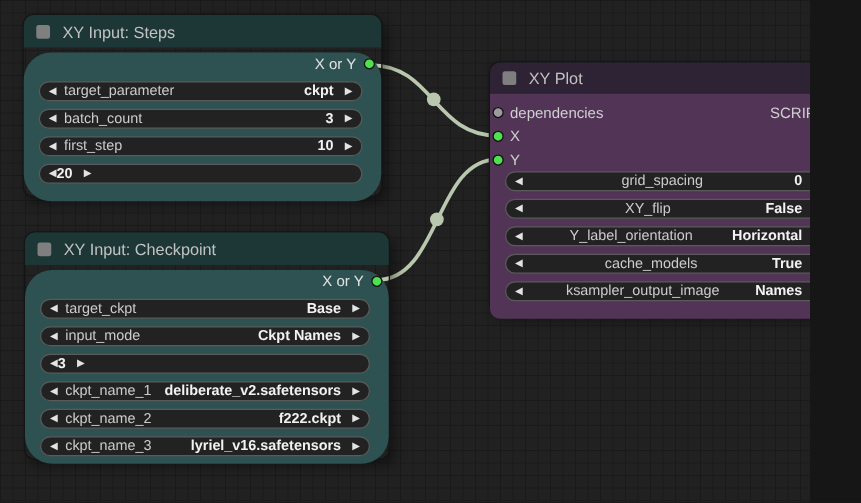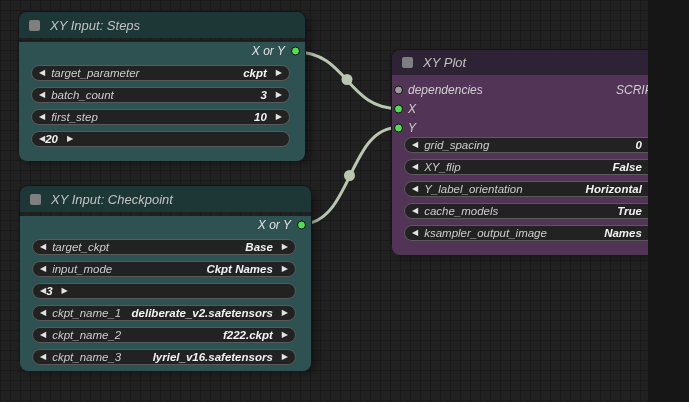--- a/index.html
+++ b/index.html
@@ -4,38 +4,37 @@
 <style>
   html,body{margin:0;padding:0;background:#161616;}
   .canvas{
     position:relative;width:648px;height:402px;overflow:hidden;
     background-color:var(--canvas-bg,#212121);
     background-image:
       linear-gradient(to right, var(--grid-line,#1a1a1a) 1px, transparent 1px),
       linear-gradient(to bottom, var(--grid-line,#1a1a1a) 1px, transparent 1px);
     background-size:10px 10px;
     font-family:"Liberation Sans","DejaVu Sans",sans-serif;
-    font-style:italic;
     -webkit-font-smoothing:antialiased;
   }
   .wires{position:absolute;left:0;top:0;z-index:1;}
   .node{
     position:absolute;z-index:2;border-radius:8px;
     box-shadow:0 0 0 1px #151515, 4px 5px 10px rgba(0,0,0,.45);
   }
   .node-title{
     height:26px;border-radius:8px 8px 0 0;display:flex;align-items:center;
     padding:0 10px;gap:10px;color:var(--title-text,#c2c2c2);font-size:13px;
   }
   .collapse-box{width:11px;height:11px;border-radius:2px;background:#7f7f7f;flex:0 0 auto;}
   .node-body{border-radius:0 0 8px 8px;position:relative;}
   .teal  .node-title{background:var(--teal-title,#1d3737);}
-  .teal  .node-body {background:var(--teal-body,#2e5252);height:calc(100% - 26px);}
+  .teal  .node-body {background:var(--teal-body,#2e5252);height:calc(100% - 26px);border-radius:22px;}
   .purple .node-title{background:var(--purple-title,#2e2334);height:25px;}
-  .purple .node-body {background:var(--purple-body,#523457);height:calc(100% - 25px);}
+  .purple .node-body {background:var(--purple-body,#523457);height:calc(100% - 25px);text-align:center;}
   .teal .node-title{height:26px;}
 
   .out-row{
     position:relative;height:18px;margin-top:4px;display:flex;align-items:center;
     justify-content:flex-end;padding-right:20px;color:#e2e2e2;font-size:12px;
   }
   .port-row{
     position:relative;height:19px;display:flex;align-items:center;
     padding:0 20px 0 16px;color:#cfcfcf;font-size:12px;
   }

